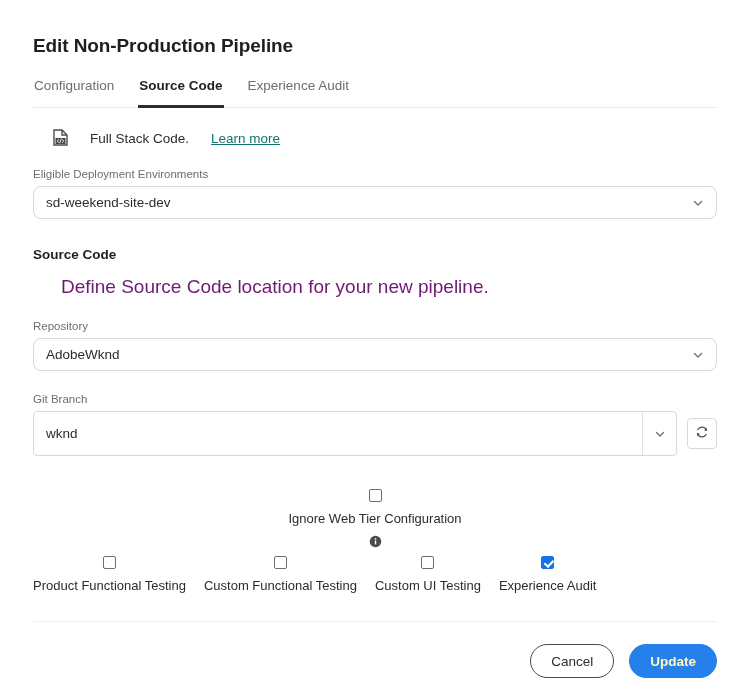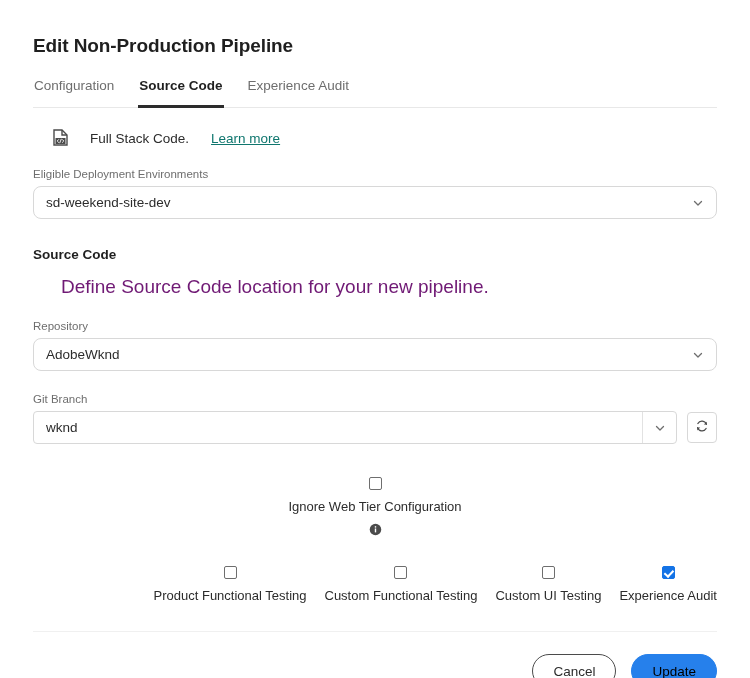--- a/index.html
+++ b/index.html
@@ -89,21 +89,21 @@
     color: #2c2c2c;
     cursor: pointer;
   }
   .select .value { flex: 1; }
   .chevron { width: 12px; height: 12px; display: block; }
 
   
   .combo-row { display: flex; align-items: center; gap: 10px; }
   .combo {
     flex: 1;
-    height: 33px;
+    height: 45px;
     border: 1px solid #d8d8d8;
     border-radius: 4px;
     background: #fff;
     display: flex;
     align-items: stretch;
     overflow: hidden;
   }
   .combo .value {
     flex: 1;
     display: flex;
@@ -185,22 +185,21 @@
   .pipeline-title {
     font-size: 13.5px;
     font-weight: bold;
     color: #1f1f1f;
     margin-top: 28px;
   }
   .pipeline-options {
     display: flex;
     align-items: center;
     gap: 18px;
-    margin-top: 30px;
-    justify-content: flex-end;
+    margin-top: 8px;
   }
 
   
   .divider {
     border-top: 1px solid #f0f0f0;
     margin-top: 28px;
   }
   .footer {
     display: flex;
     justify-content: flex-end;
@@ -220,21 +219,22 @@
     white-space: nowrap;
   }
   .btn-secondary {
     border: 1.5px solid #4b4b4b;
     background: #fff;
     color: #2c2c2c;
   }
   .btn-primary {
     border: 1.5px solid #2680eb;
     background: #2680eb;
-    color: #000000;
+    color: #fef9c3;
+    font-weight: bold;
   }
 </style>
 </head>
 <body>
 
 <div class="page">
 
   <h1 class="page-title">Edit Non-Production Pipeline</h1>
 
   <div class="tabs">

